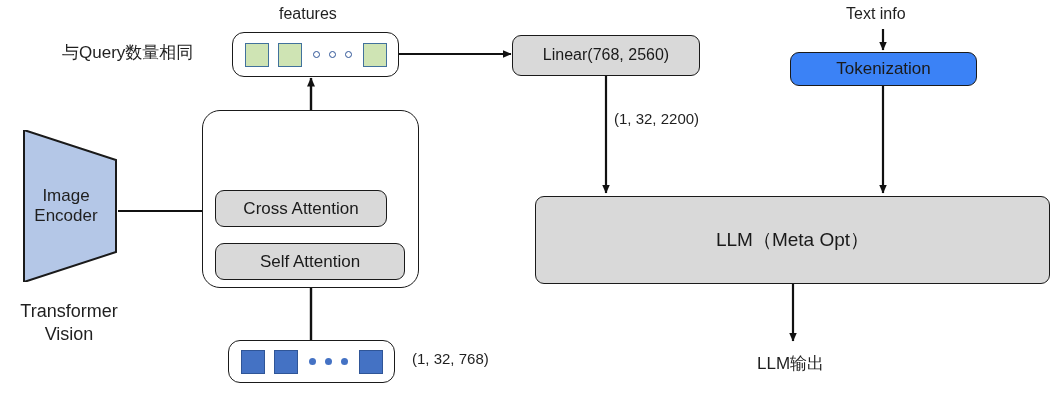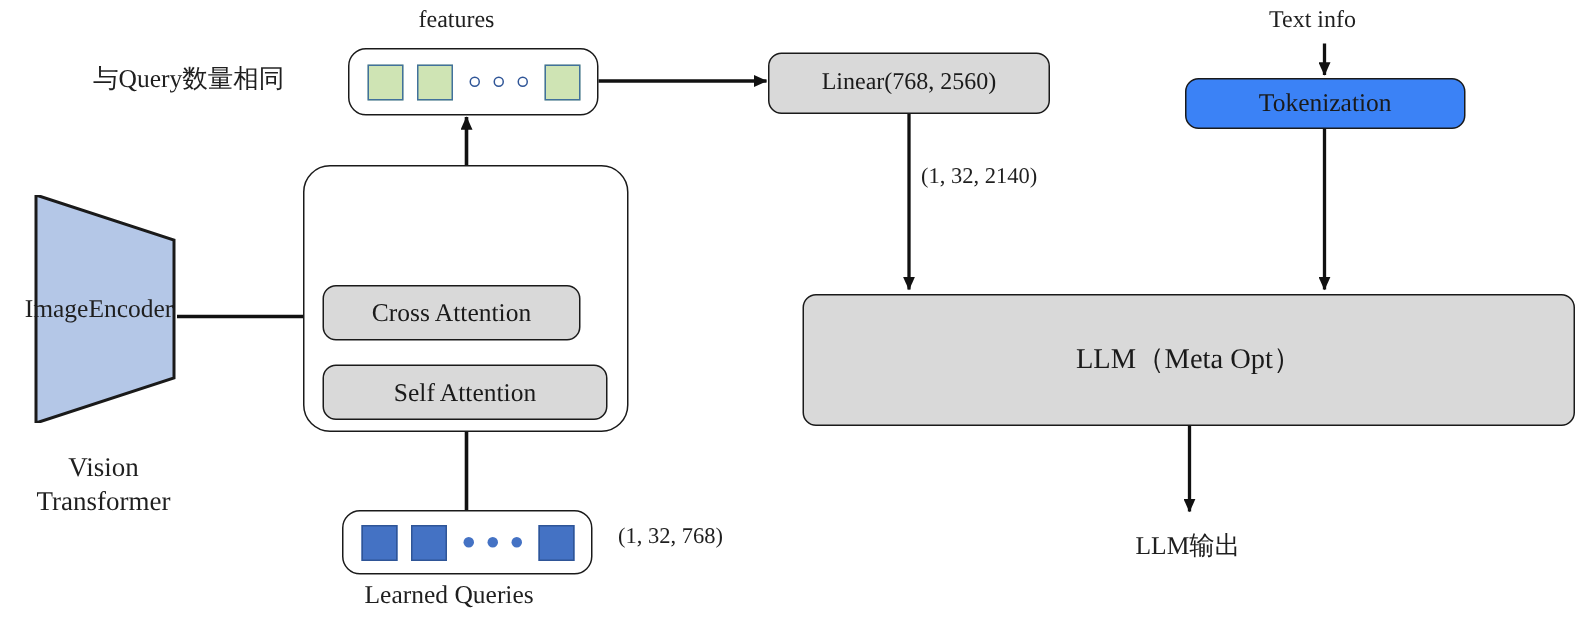--- a/index.html
+++ b/index.html
@@ -5,21 +5,21 @@
   html, body {
     margin: 0;
     padding: 0;
     background: #ffffff;
   }
   #canvas {
     position: relative;
     width: 1061px;
     height: 414px;
     background: #ffffff;
-    font-family: Liberation Serif, serif;
+    font-family: Liberation Sans, sans-serif;
     color: #1a1a1a;
     overflow: hidden;
     border-radius: 18px;
   }
   .svg-layer {
     position: absolute;
     left: 0;
     top: 0;
     width: 1061px;
     height: 414px;
@@ -106,20 +106,21 @@
     position: absolute;
   }
   .trapezoid-wrap svg { display: block; }
   .trap-text {
     position: absolute;
     left: 0;
     top: 0;
     width: 100%;
     height: 100%;
     display: flex;
+    flex-direction: column;
     align-items: center;
     justify-content: center;
     text-align: center;
     line-height: 1.18;
     color: #1f1f1f;
     pointer-events: none;
   }
 </style>
 </head>
 <body>
@@ -166,21 +167,21 @@
         <span class="dot-open"></span>
         <span class="dot-open"></span>
         <span class="dot-open"></span>
       </div>
       <div class="sq sq-green"></div>
     </div>
   </div>
 
   <div class="node grey-box" style="left:512px; top:35px; width:188px; height:41px; font-size:16px;">Linear(768, 2560)</div>
 
-  <div class="plain-label" style="left:614px; top:110px; font-size:15px;">(1, 32, 2140)</div>
+  <div class="plain-label" style="left:614px; top:110px; font-size:15px;">(1, 32, 2200)</div>
 
   <div class="plain-label" style="left:846px; top:5px; font-size:16px;">Text info</div>
 
   <div class="node orange-box" style="left:790px; top:52px; width:187px; height:34px; font-size:17px;">Tokenization</div>
 
   <div class="node outer-container" style="left:202px; top:110px; width:217px; height:178px;"></div>
 
 
   <div class="node grey-box" style="left:215px; top:190px; width:172px; height:37px; font-size:17px;">Cross Attention</div>
 
@@ -190,38 +191,37 @@
     <svg width="104" height="152" viewBox="0 0 104 152">
       <polygon points="10,0 102,30 102,122 10,152" fill="#b4c7e7" stroke="#1a1a1a" stroke-width="2"></polygon>
     </svg>
     <div class="trap-text">
       <span style="font-size:17px;">Image</span>
       <span style="font-size:17px;">Encoder</span>
     </div>
   </div>
 
   <div class="plain-label" style="left:4px; top:300px; width:130px; text-align:center; font-size:18px; line-height:1.3;">
+    <div>Transformer</div>
     <div>Vision</div>
-    <div>Transformer</div>
   </div>
 
   <div class="node outline-box" style="left:228px; top:340px; width:167px; height:43px;">
     <div class="token-strip">
       <div class="sq sq-blue"></div>
       <div class="sq sq-blue"></div>
       <div class="dots">
         <span class="dot-solid"></span>
         <span class="dot-solid"></span>
         <span class="dot-solid"></span>
       </div>
       <div class="sq sq-blue"></div>
     </div>
   </div>
 
-  <div class="plain-label" style="left:243px; top:387px; font-size:17px;">Learned Queries</div>
 
   <div class="plain-label" style="left:412px; top:350px; font-size:15px;">(1, 32, 768)</div>
 
   <div class="node grey-box" style="left:535px; top:196px; width:515px; height:88px; font-size:19px;">LLM（Meta Opt）</div>
 
   <div class="plain-label" style="left:757px; top:352px; font-size:17px;">LLM输出</div>
 
 </div>
 
 </body></html>

